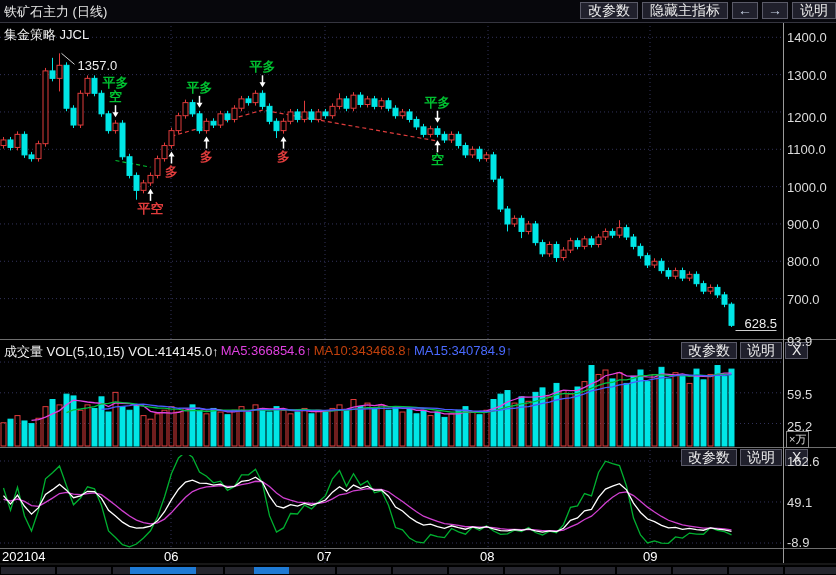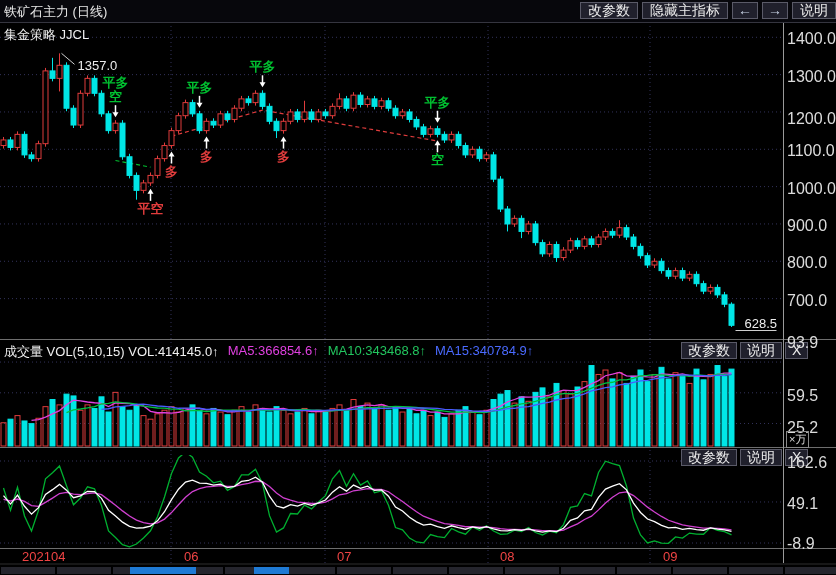--- a/index.html
+++ b/index.html
@@ -6,25 +6,25 @@
   #stage{position:relative;width:836px;height:575px;background:#000;overflow:hidden;
          font-family:"Liberation Sans","DejaVu Sans",sans-serif;}
   .abs{position:absolute;}
   #topbar{left:0;top:0;width:836px;height:22px;background:#07070c;border-bottom:1px solid #35353f;}
   #title{left:4px;top:3px;font-size:13px;color:#e8e8e8;}
   #topbtns{left:580px;top:2px;display:flex;gap:4px;}
   .btn{background:#20202c;border:1px solid #5a5a68;color:#ececec;font-size:14px;
        line-height:15px;padding:0 7px;white-space:nowrap;cursor:pointer;}
   .btn.arrow{color:#c7d2e4;font-weight:bold;padding:0 5px;}
   #strategy{left:4px;top:26px;font-size:13px;color:#f0f0f0;}
-  .ytick{left:787px;font-size:16px;color:#dcdcdc;}
-  .paneheader{font-size:13px;display:flex;gap:9px;white-space:nowrap;}
+  .ytick{left:787px;font-size:13px;color:#dcdcdc;}
+  .paneheader{font-size:13px;display:flex;gap:2px;white-space:nowrap;}
   .panebtns{display:flex;gap:3px;}
   .panebtns .btn{padding:0 6px;}
-  .xl{top:549px;font-size:13px;color:#ef4444;margin-left:20px;}
+  .xl{top:549px;font-size:13px;color:#ffffff;}
   #volunit{left:786px;top:431px;font-size:11px;color:#ddd;border:1px solid #8a8a8a;padding:0 2px;}
   svg{position:absolute;left:0;top:0;}
   svg text{font-family:"Liberation Sans","DejaVu Sans",sans-serif;}
 </style>
 </head>
 <body>
 
 <div id="stage">
 
   <svg id="chart" width="836" height="575">
@@ -442,21 +442,21 @@
   <span class="abs ytick" style="top:110px">1200.0</span>
   <span class="abs ytick" style="top:142px">1100.0</span>
   <span class="abs ytick" style="top:180px">1000.0</span>
   <span class="abs ytick" style="top:217px">900.0</span>
   <span class="abs ytick" style="top:254px">800.0</span>
   <span class="abs ytick" style="top:292px">700.0</span>
 
   <div class="abs paneheader" style="left:4px;top:343px">
     <span style="color:#f0f0f0">成交量 VOL(5,10,15) VOL:414145.0↑</span>
     <span style="color:#e040e0">MA5:366854.6↑</span>
-    <span style="color:#22c55e">MA10:343468.8↑</span>
+    <span style="color:#c2410c">MA10:343468.8↑</span>
     <span style="color:#4a6aff">MA15:340784.9↑</span>
   </div>
   <div class="abs panebtns" style="left:681px;top:342px">
     <span class="btn">改参数</span>
     <span class="btn">说明</span>
     <span class="btn">X</span>
   </div>
   <span class="abs ytick" style="top:334px">93.9</span>
   <span class="abs ytick" style="top:387px">59.5</span>
   <span class="abs ytick" style="top:419px">25.2</span>

